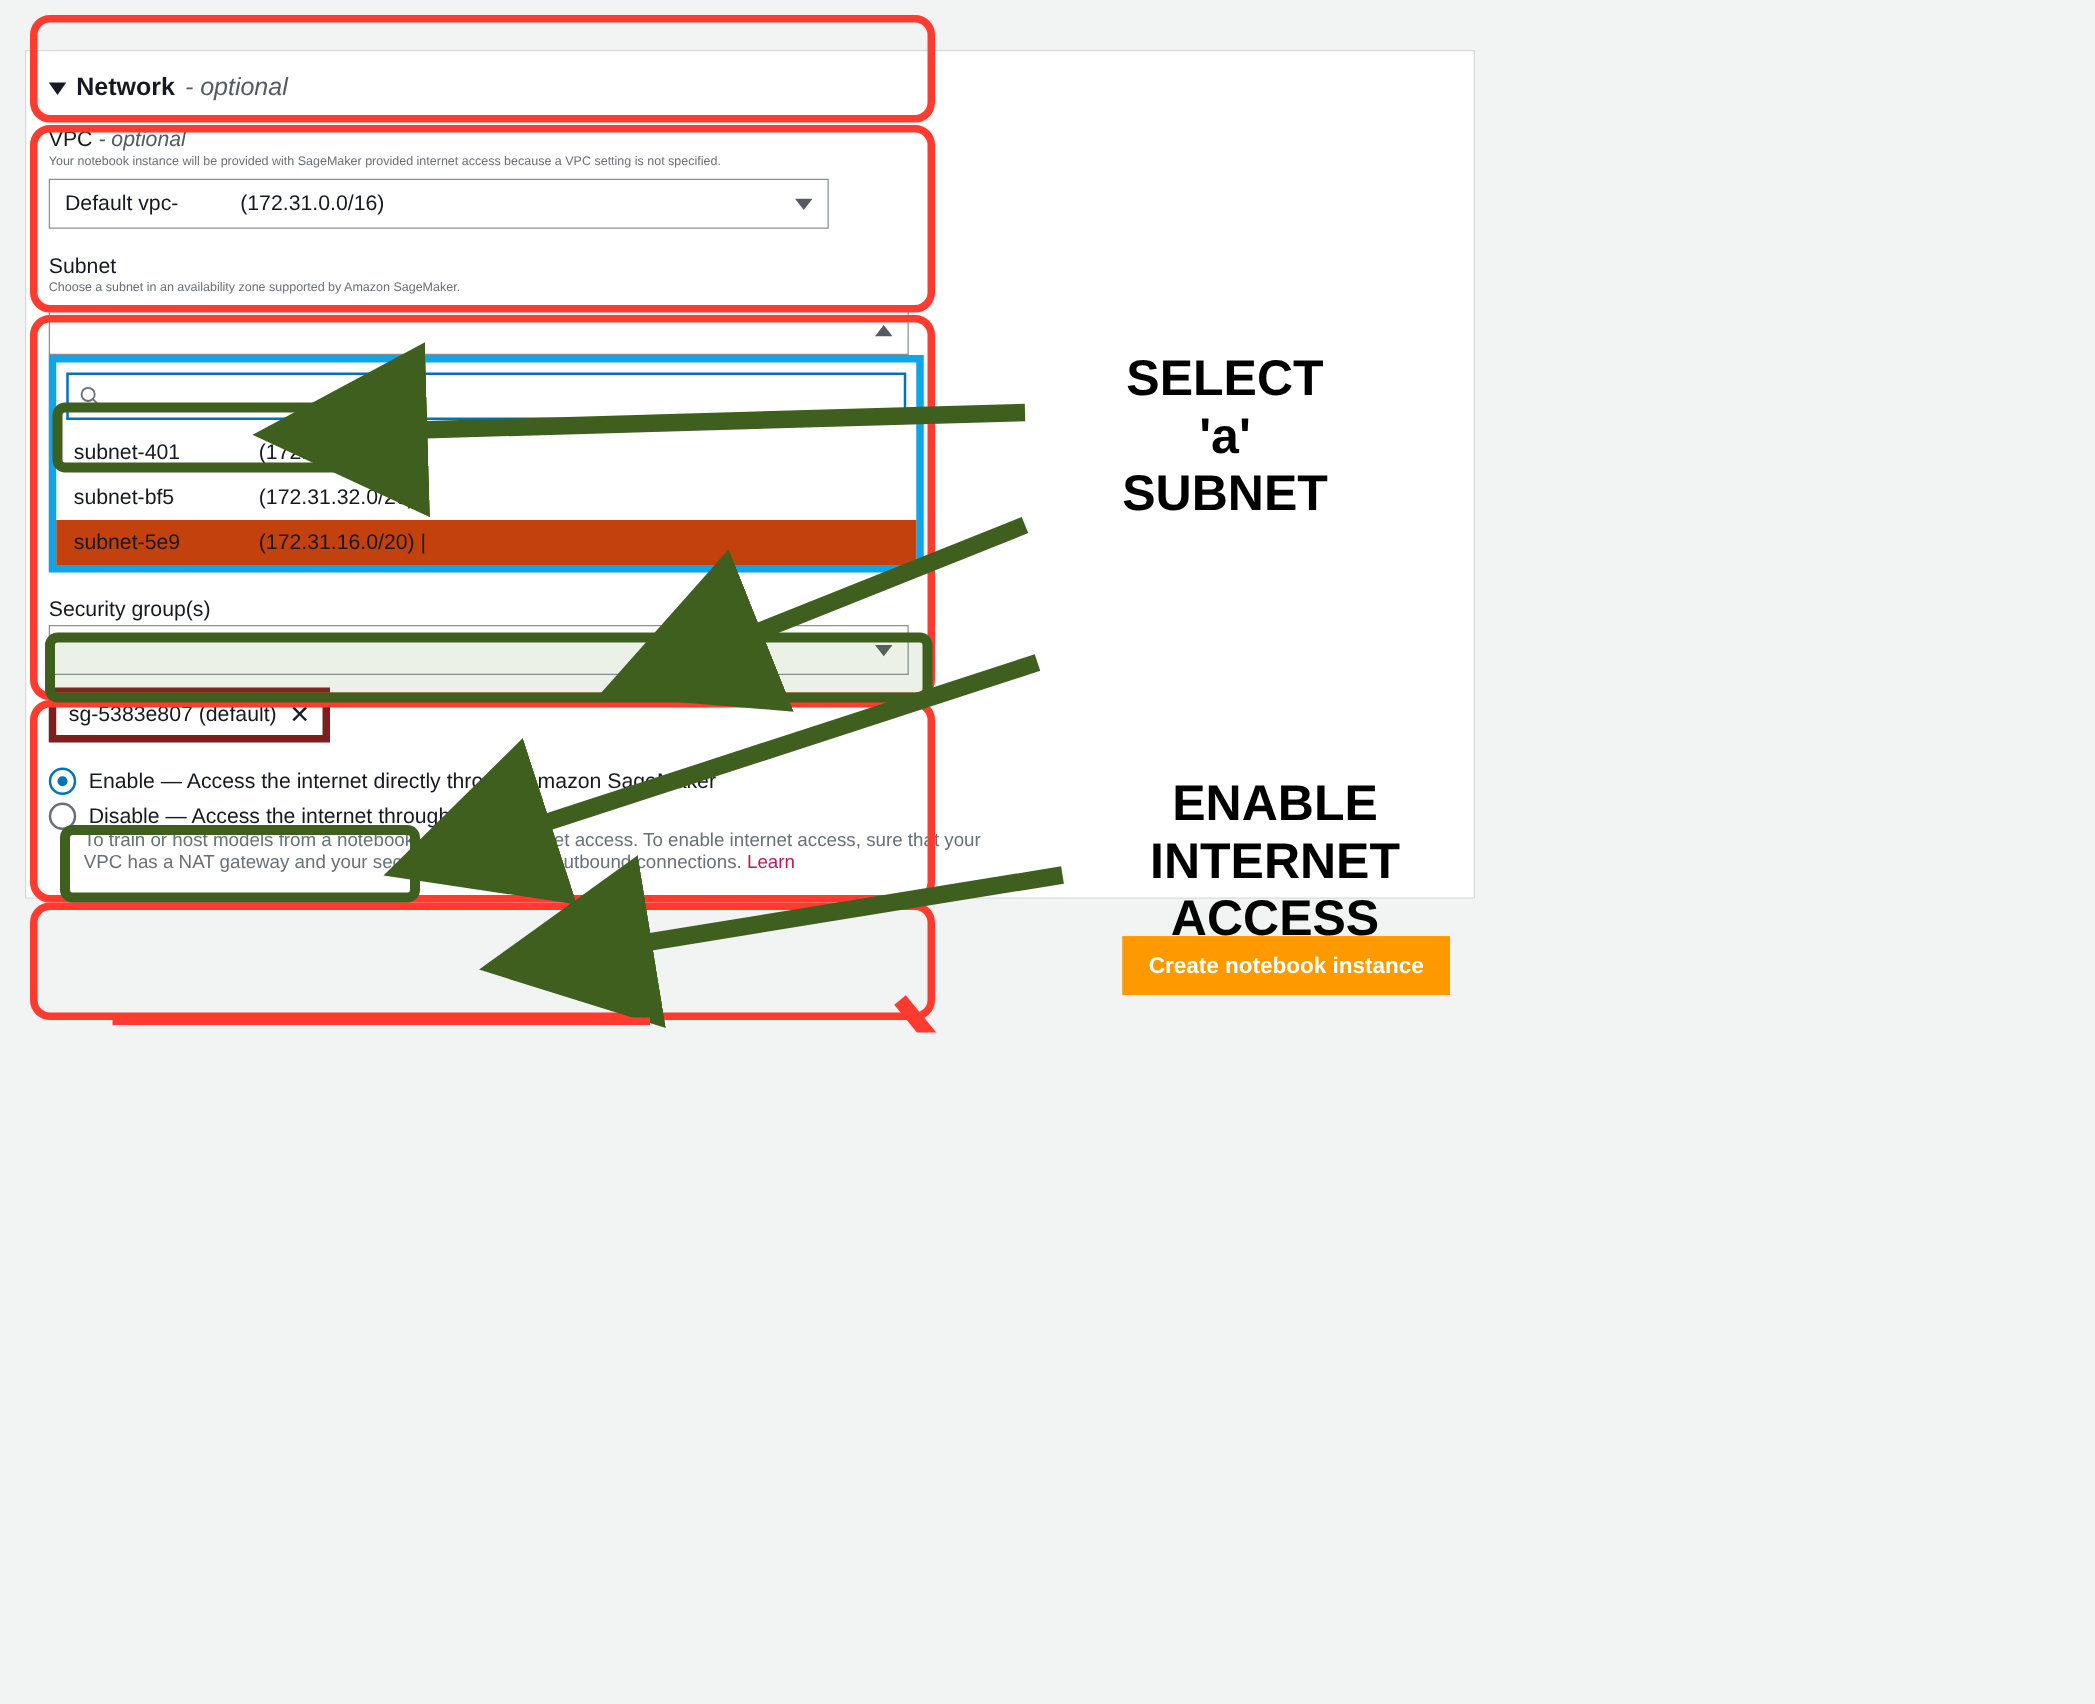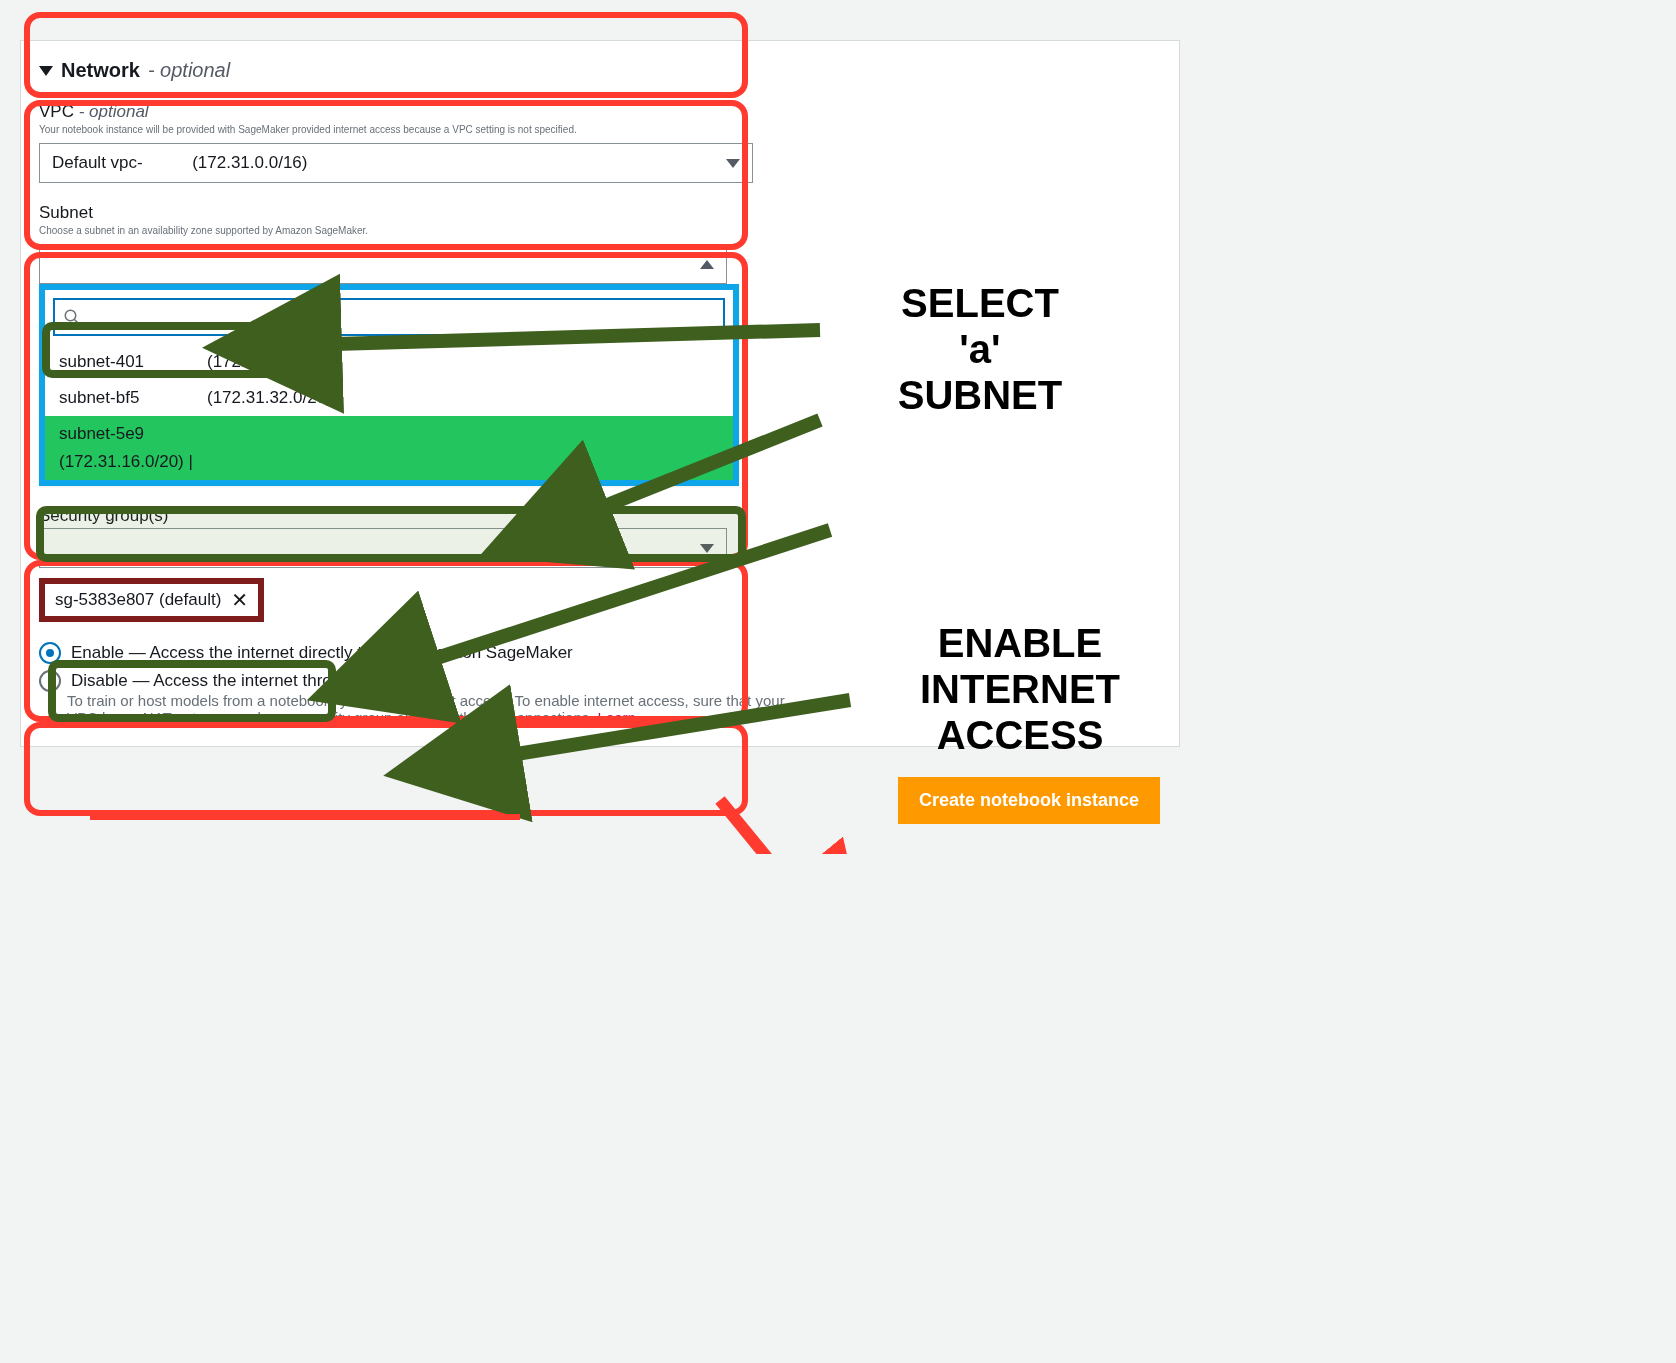--- a/index.html
+++ b/index.html
@@ -8,32 +8,32 @@
   .inner{max-width:760px;}
 
   .section-title{font-size:20px;font-weight:700;display:flex;align-items:center;gap:8px;}
   .optional{font-weight:400;font-style:italic;color:#545b64;}
   .chev{display:inline-block;width:0;height:0;border-left:7px solid transparent;border-right:7px solid transparent;border-top:10px solid #16191f;}
 
   .field{margin-top:20px;}
   .label{font-size:17px;color:#16191f;margin-bottom:2px;}
   .hint{font-size:10px;color:#687078;margin-bottom:8px;}
 
-  .select{border:1px solid #879196;background:#fff;height:40px;display:flex;align-items:center;justify-content:space-between;padding:0 12px;font-size:17px;color:#16191f;width:714px;box-sizing:border-box;}
+  .select{border:1px solid #879196;background:#fff;height:40px;display:flex;align-items:center;justify-content:space-between;padding:0 12px;font-size:17px;color:#16191f;width:624px;box-sizing:border-box;}
   .select .tri{width:0;height:0;border-left:7px solid transparent;border-right:7px solid transparent;border-top:9px solid #545b64;}
   .select.open .tri{border-top:none;border-bottom:9px solid #545b64;}
   .select-text span{display:inline-block;}
   .select-text .gap{width:40px;}
 
   .dropdown{width:688px;border:6px solid #0ea5e9;background:#fff;box-shadow:0 1px 2px rgba(0,0,0,.08);}
   .dd-search{border:2px solid #0073bb;margin:8px;padding:6px 8px;display:flex;align-items:center;gap:8px;}
   .dd-search svg{width:18px;height:18px;stroke:#687078;fill:none;stroke-width:2;}
   .dd-search input{border:none;outline:none;font-size:17px;flex:1;}
   .dd-item{padding:8px 14px;font-size:17px;display:flex;gap:8px;}
-  .dd-item.hover{background:#22c55e;flex-direction:column;}
+  .dd-item.hover{background:#c2410c;}
   .dd-item .col1{width:140px;}
   .dd-item .col2{}
 
   .chips{margin-top:10px;}
   .chip{display:inline-flex;align-items:center;gap:10px;border:6px solid #7f1d1d;background:#fff;padding:6px 10px;font-size:17px;}
   .chip .x{font-size:20px;line-height:1;cursor:pointer;}
 
   .radio-row{display:flex;align-items:center;gap:10px;font-size:17px;margin-top:6px;}
   .radio{width:18px;height:18px;border:2px solid #0073bb;border-radius:50%;display:flex;align-items:center;justify-content:center;}
   .radio.checked::after{content:"";width:8px;height:8px;background:#0073bb;border-radius:50%;}

